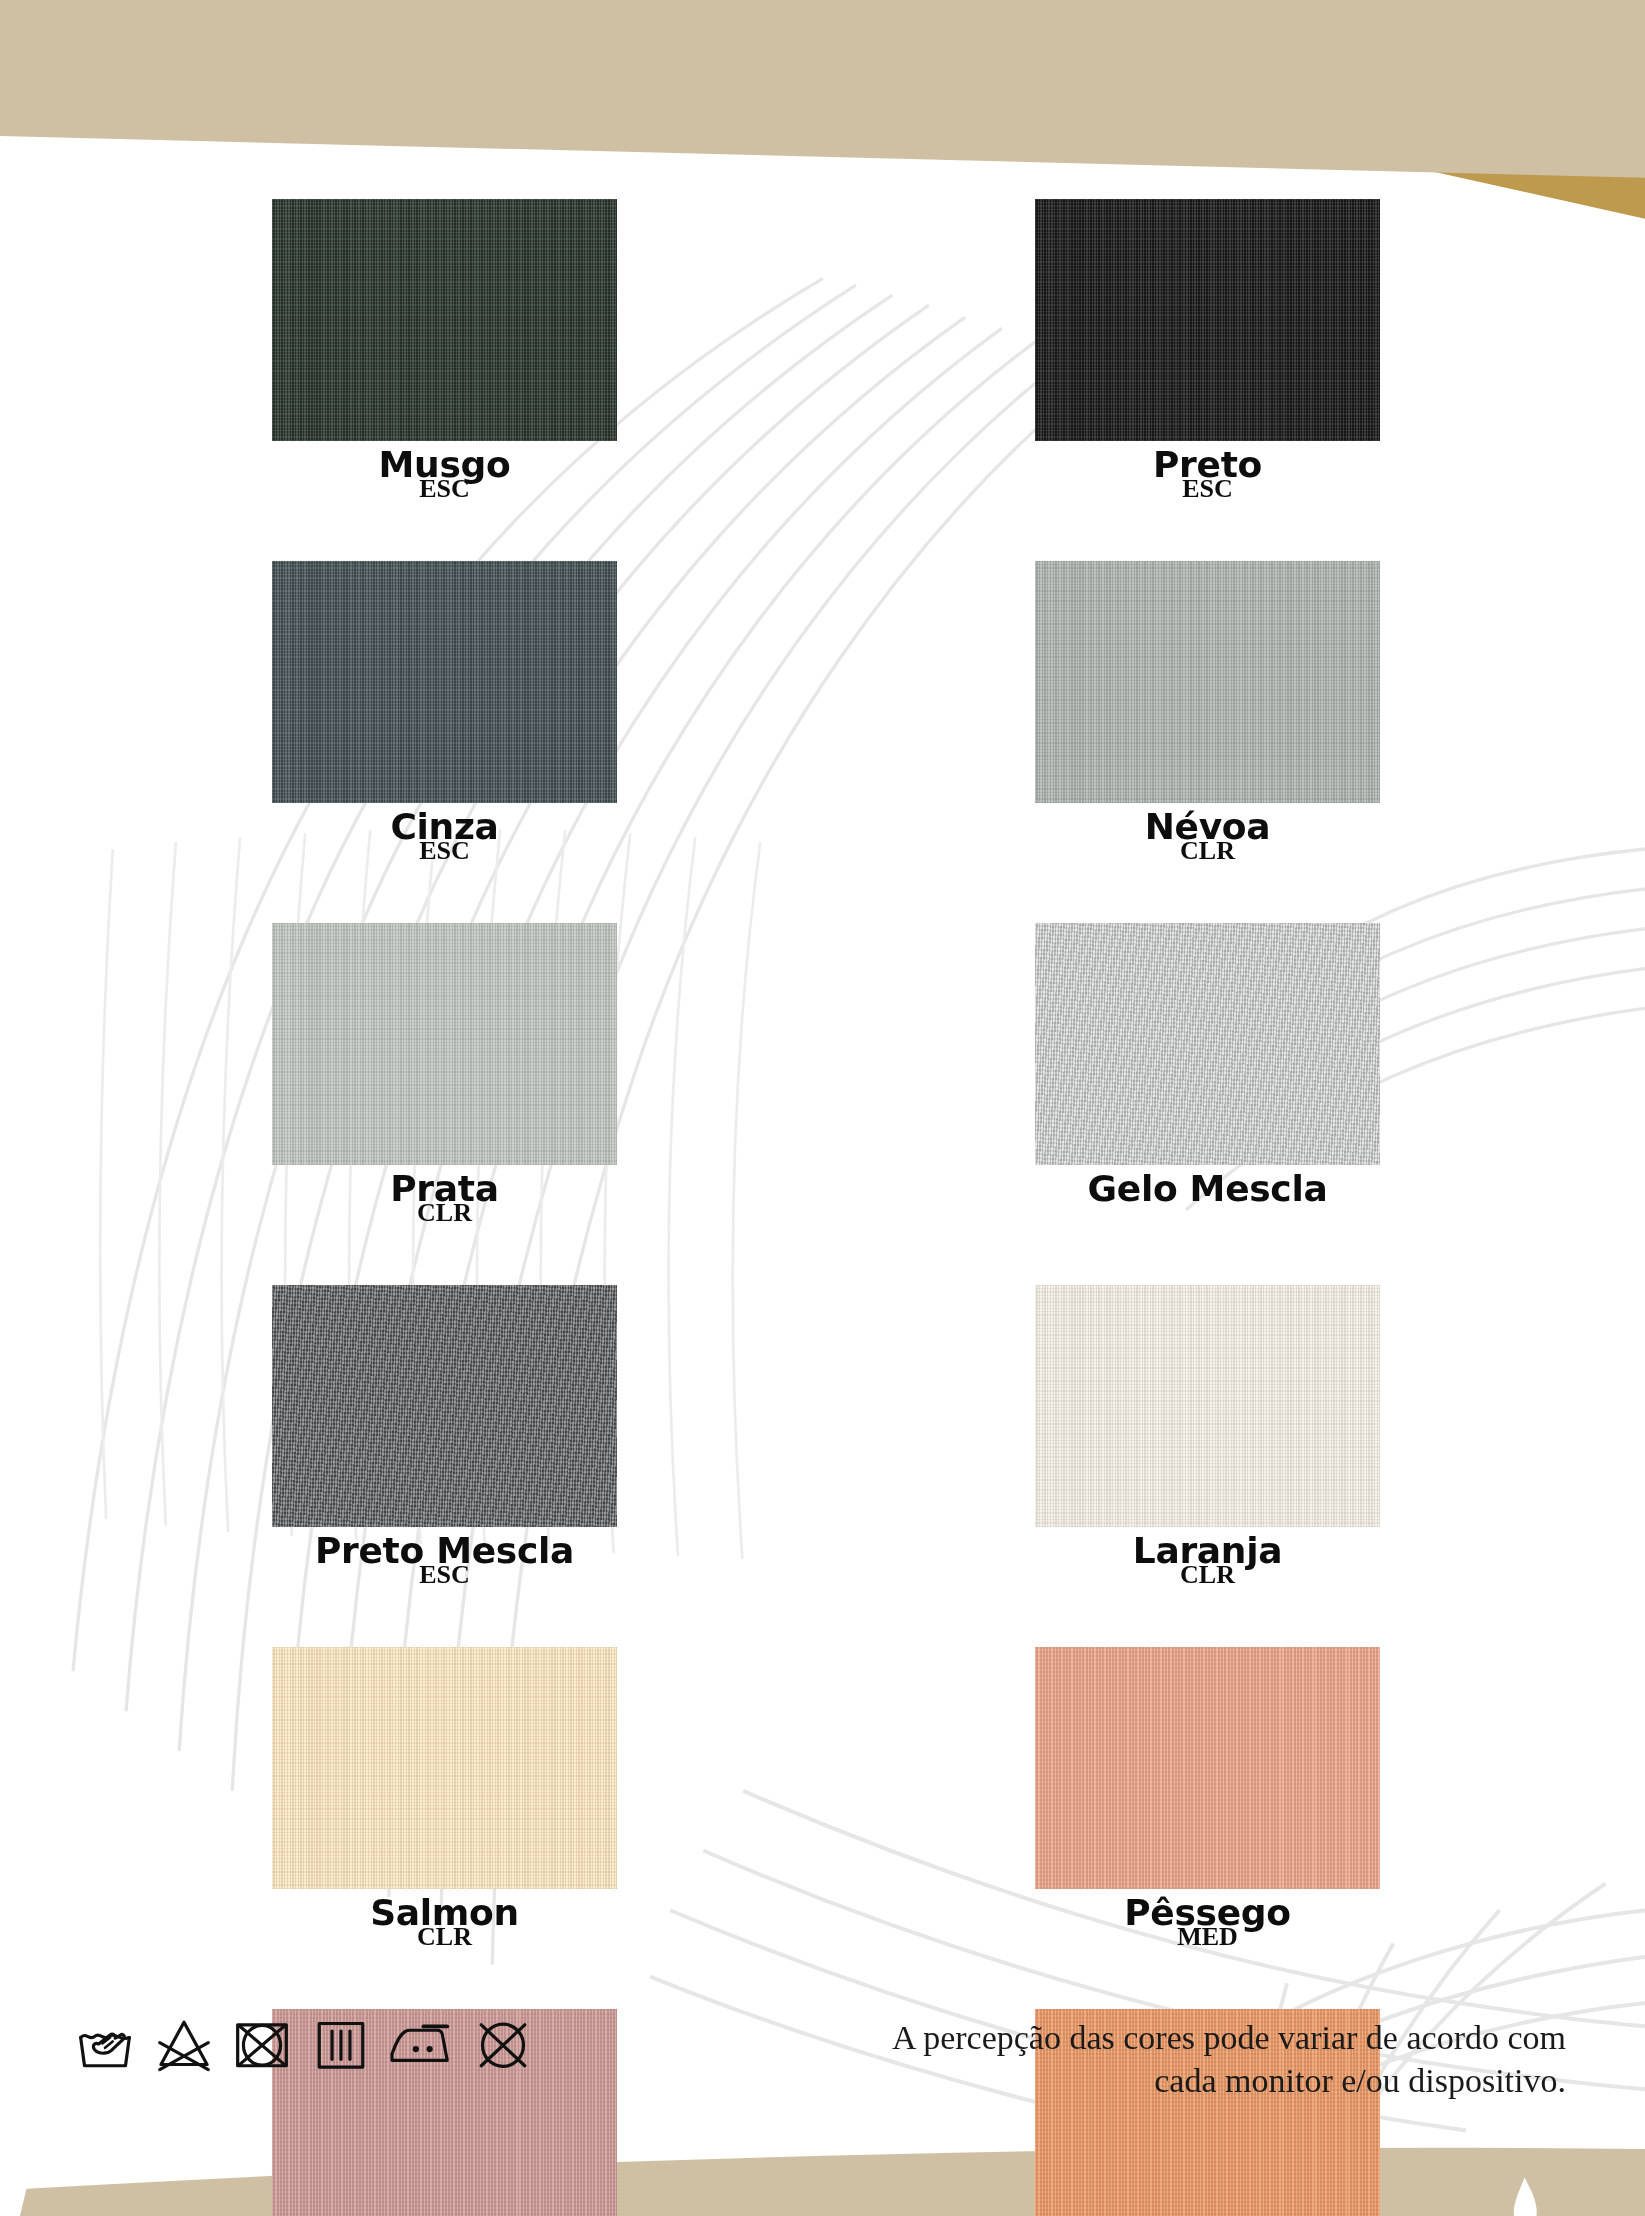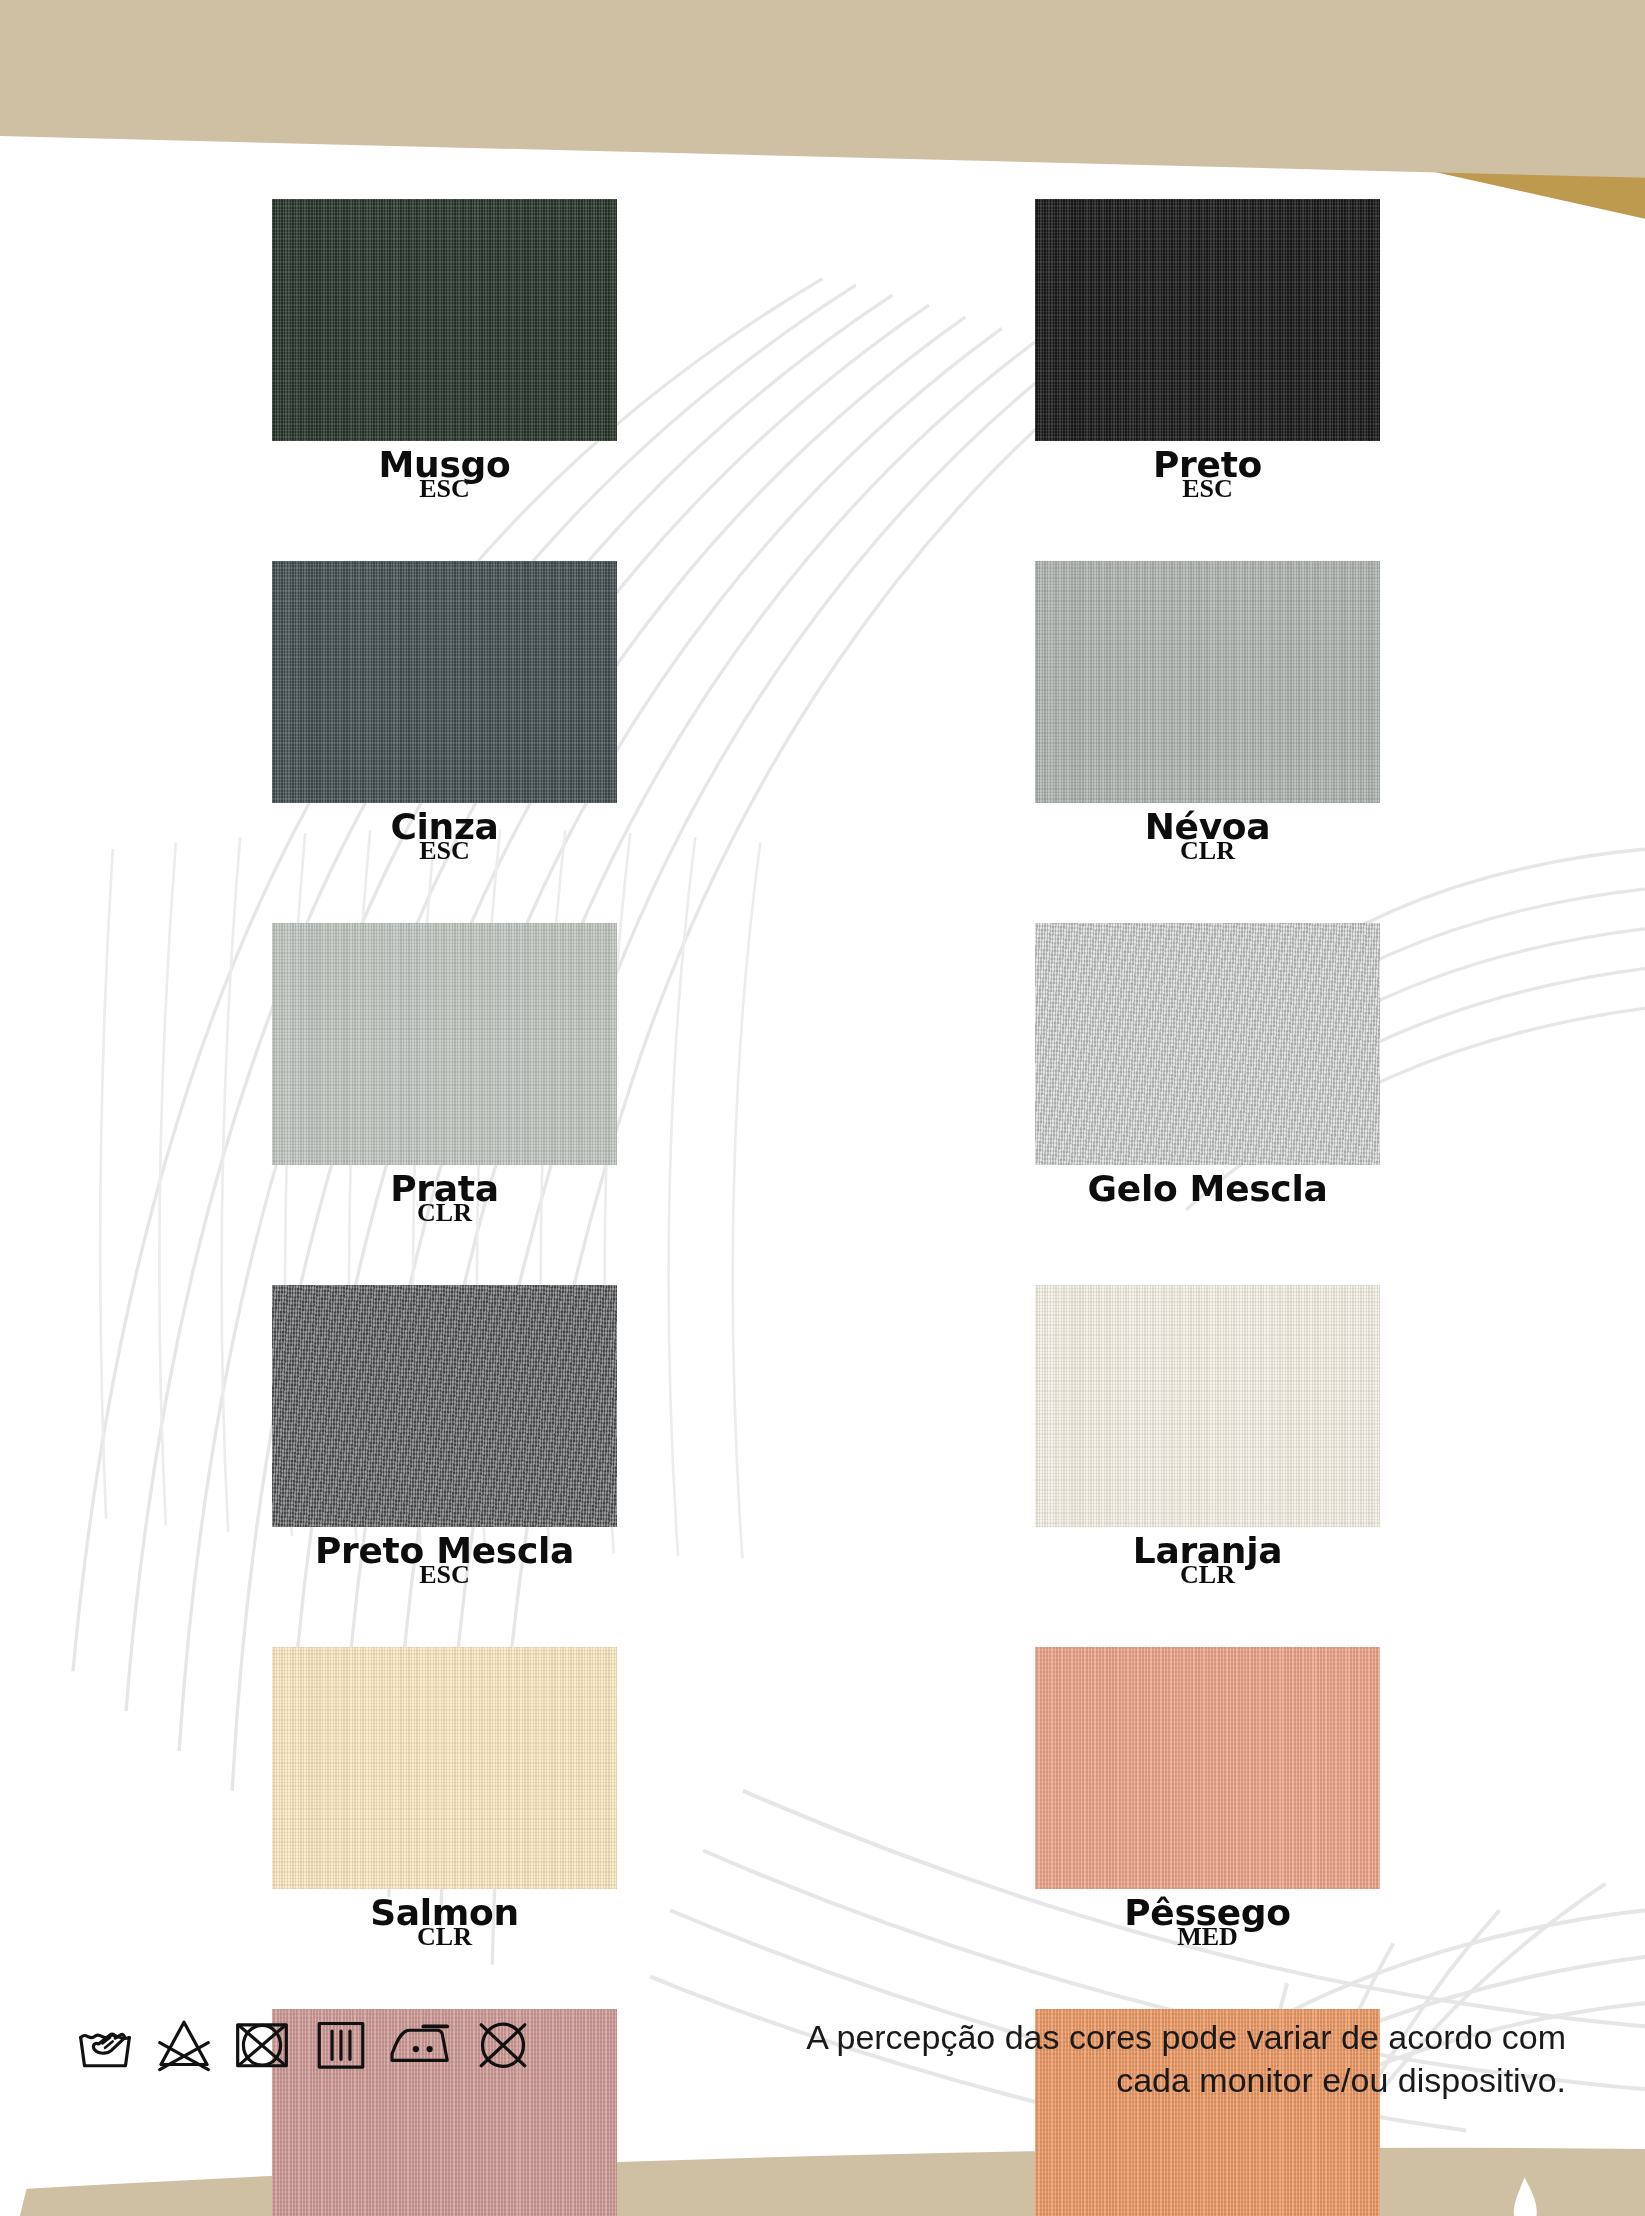--- a/index.html
+++ b/index.html
@@ -97,21 +97,21 @@
   #care-symbols {
     display: flex;
     align-items: center;
     gap: 14.6px;
     margin-top: 14.6px;
   }
   #care-symbols svg { display: block; }
   #disclaimer {
     margin-top: 18.6px;
     text-align: right;
-    font-family: Liberation Sans, sans-serif;
+    font-family: Liberation Serif, serif;
     font-size: 34px;
     line-height: 1.28;
     color: #1a1a1a;
     max-width: 942px;
   }
   #disclaimer .line { display: block; }
 </style>
 </head>
 <body>
 

